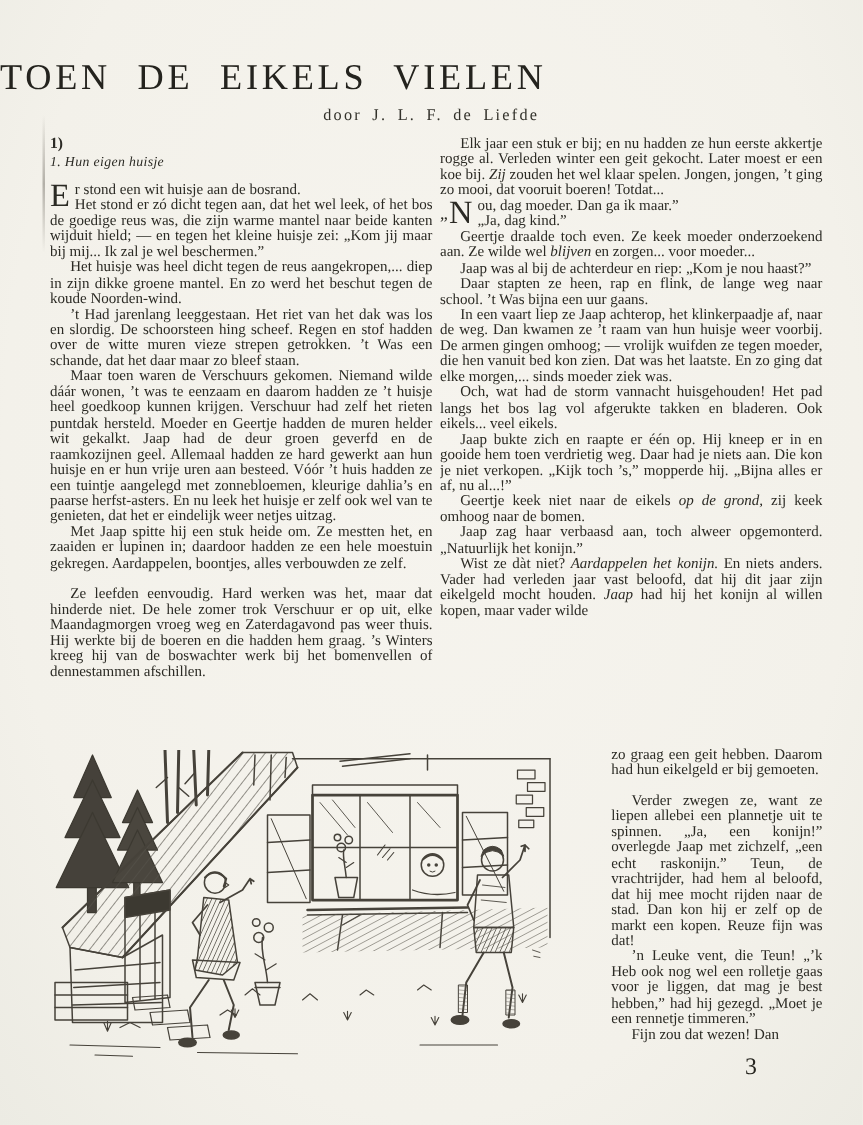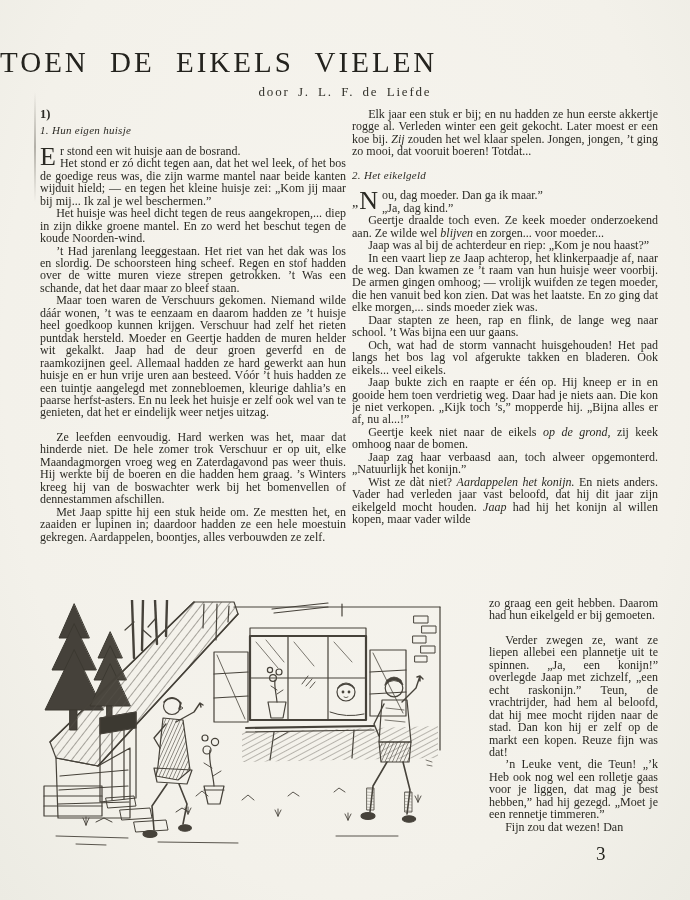--- a/index.html
+++ b/index.html
@@ -45,36 +45,35 @@
   <div class="byline">door J. L. F. de Liefde</div>
 
   <div class="col col-left">
     <div class="footnote-marker">1)</div>
     <h2 class="section-heading">1. Hun eigen huisje</h2>
     <div>
         <p class="para no-indent"><span class="dropcap">E</span>r stond een wit huisje aan de bosrand.<br>Het stond er zó dicht tegen aan, dat het wel leek, of het bos de goedige reus was, die zijn warme mantel naar beide kanten wijduit hield; — en tegen het kleine huisje zei: „Kom jij maar bij mij... Ik zal je wel beschermen.”</p>
         <p class="para">Het huisje was heel dicht tegen de reus aangekropen,... diep in zijn dikke groene mantel. En zo werd het beschut tegen de koude Noorden-wind.</p>
         <p class="para">’t Had jarenlang leeggestaan. Het riet van het dak was los en slordig. De schoorsteen hing scheef. Regen en stof hadden over de witte muren vieze strepen getrokken. ’t Was een schande, dat het daar maar zo bleef staan.</p>
         <p class="para">Maar toen waren de Verschuurs gekomen. Niemand wilde dáár wonen, ’t was te eenzaam en daarom hadden ze ’t huisje heel goedkoop kunnen krijgen. Verschuur had zelf het rieten puntdak hersteld. Moeder en Geertje hadden de muren helder wit gekalkt. Jaap had de deur groen geverfd en de raamkozijnen geel. Allemaal hadden ze hard gewerkt aan hun huisje en er hun vrije uren aan besteed. Vóór ’t huis hadden ze een tuintje aangelegd met zonnebloemen, kleurige dahlia’s en paarse herfst-asters. En nu leek het huisje er zelf ook wel van te genieten, dat het er eindelijk weer netjes uitzag.</p>
+        <p class="para">Met Jaap spitte hij een stuk heide om. Ze mestten het, en zaaiden er lupinen in; daardoor hadden ze een hele moestuin gekregen. Aardappelen, boontjes, alles verbouwden ze zelf.</p>
         <p class="para gap">Ze leefden eenvoudig. Hard werken was het, maar dat hinderde niet. De hele zomer trok Verschuur er op uit, elke Maandagmorgen vroeg weg en Zaterdagavond pas weer thuis. Hij werkte bij de boeren en die hadden hem graag. ’s Winters kreeg hij van de boswachter werk bij het bomenvellen of dennestammen afschillen.</p>
-        <p class="para">Met Jaap spitte hij een stuk heide om. Ze mestten het, en zaaiden er lupinen in; daardoor hadden ze een hele moestuin gekregen. Aardappelen, boontjes, alles verbouwden ze zelf.</p>
       </div>
   </div>
 
   <div class="col col-right">
     <div>
         <p class="para">Elk jaar een stuk er bij; en nu hadden ze hun eerste akkertje rogge al. Verleden winter een geit gekocht. Later moest er een koe bij. <i>Zij</i> zouden het wel klaar spelen. Jongen, jongen, ’t ging zo mooi, dat vooruit boeren! Totdat...</p>
       </div>
-    <h2 class="section-heading heading-2">2. Het eikelgeld</h2>
     <div>
         <p class="para no-indent"><span class="dc-quote">„</span><span class="dropcap">N</span>ou, dag moeder. Dan ga ik maar.”<br>„Ja, dag kind.”</p>
         <p class="para">Geertje draalde toch even. Ze keek moeder onderzoekend aan. Ze wilde wel <i>blijven</i> en zorgen... voor moeder...</p>
         <p class="para">Jaap was al bij de achterdeur en riep: „Kom je nou haast?”</p>
+        <p class="para">Daar stapten ze heen, rap en flink, de lange weg naar school. ’t Was bijna een uur gaans.</p>
         <p class="para">In een vaart liep ze Jaap achterop, het klinkerpaadje af, naar de weg. Dan kwamen ze ’t raam van hun huisje weer voorbij. De armen gingen omhoog; — vrolijk wuifden ze tegen moeder, die hen vanuit bed kon zien. Dat was het laatste. En zo ging dat elke morgen,... sinds moeder ziek was.</p>
-        <p class="para">Daar stapten ze heen, rap en flink, de lange weg naar school. ’t Was bijna een uur gaans.</p>
         <p class="para">Och, wat had de storm vannacht huisgehouden! Het pad langs het bos lag vol afgerukte takken en bladeren. Ook eikels... veel eikels.</p>
         <p class="para">Jaap bukte zich en raapte er één op. Hij kneep er in en gooide hem toen verdrietig weg. Daar had je niets aan. Die kon je niet verkopen. „Kijk toch ’s,” mopperde hij. „Bijna alles er af, nu al...!”</p>
         <p class="para">Geertje keek niet naar de eikels <i>op de grond,</i> zij keek omhoog naar de bomen.</p>
         <p class="para">Jaap zag haar verbaasd aan, toch alweer opgemonterd. „Natuurlijk het konijn.”</p>
         <p class="para">Wist ze dàt niet? <i>Aardappelen het konijn.</i> En niets anders. Vader had verleden jaar vast beloofd, dat hij dit jaar zijn eikelgeld mocht houden. <i>Jaap</i> had hij het konijn al willen kopen, maar vader wilde</p>
       </div>
   </div>
 
   <div class="col col-narrow">
     <div>

